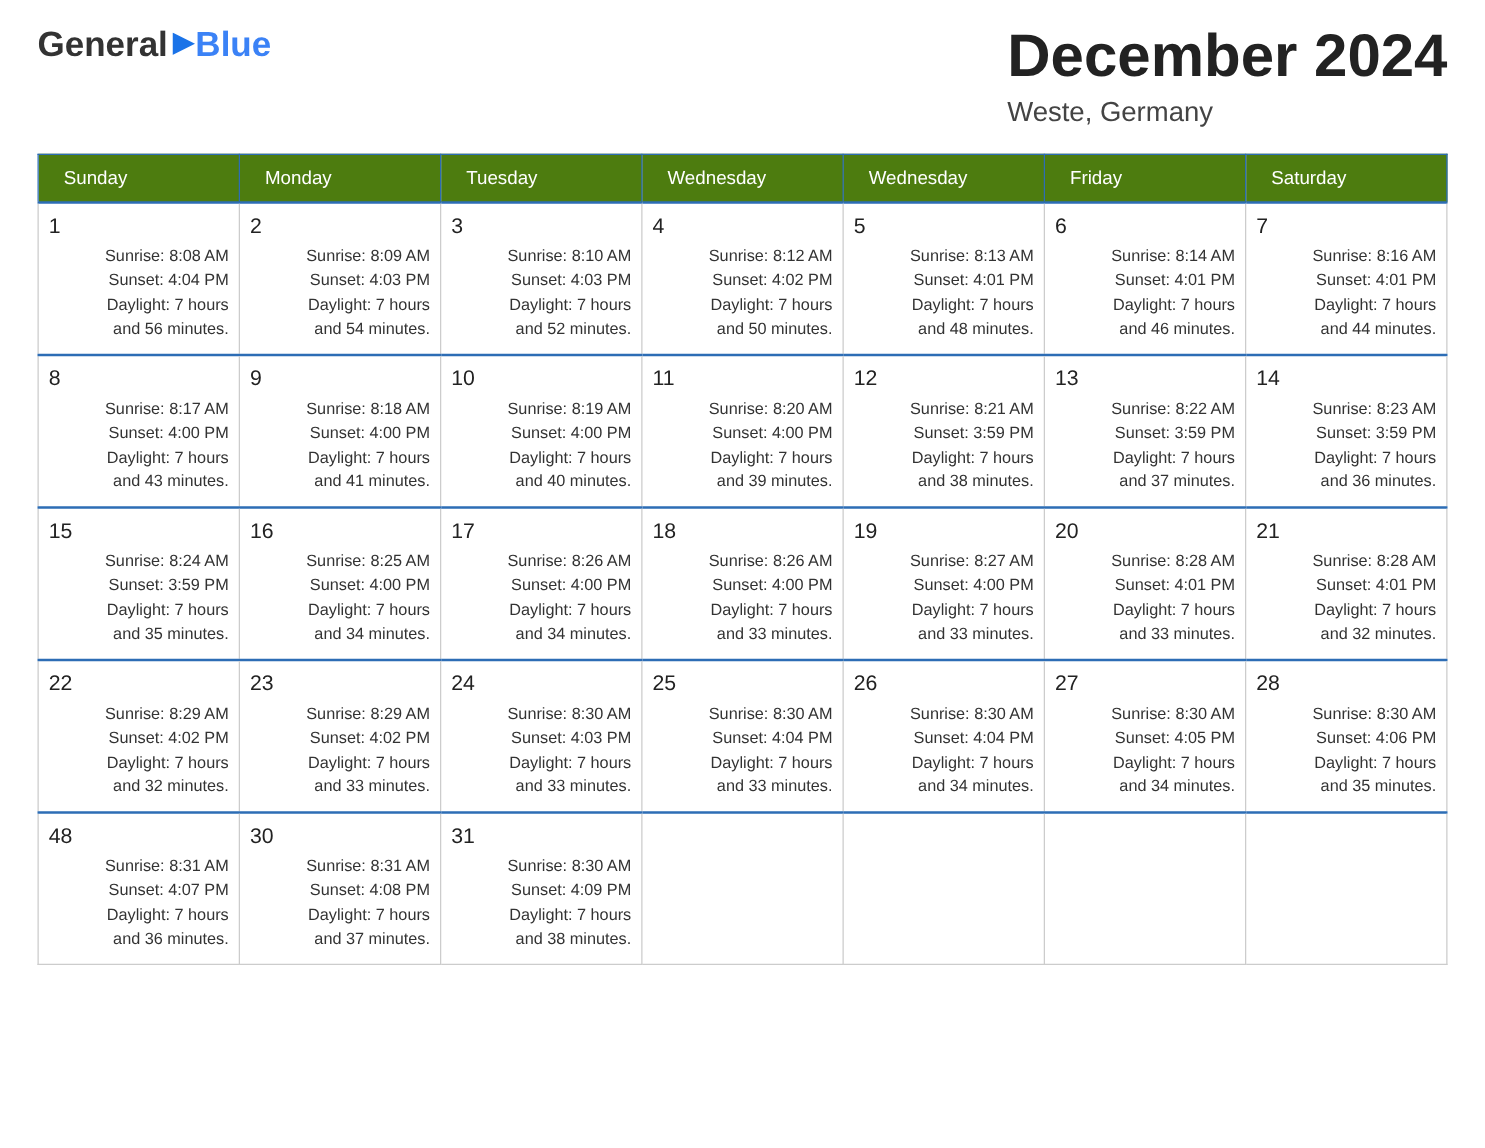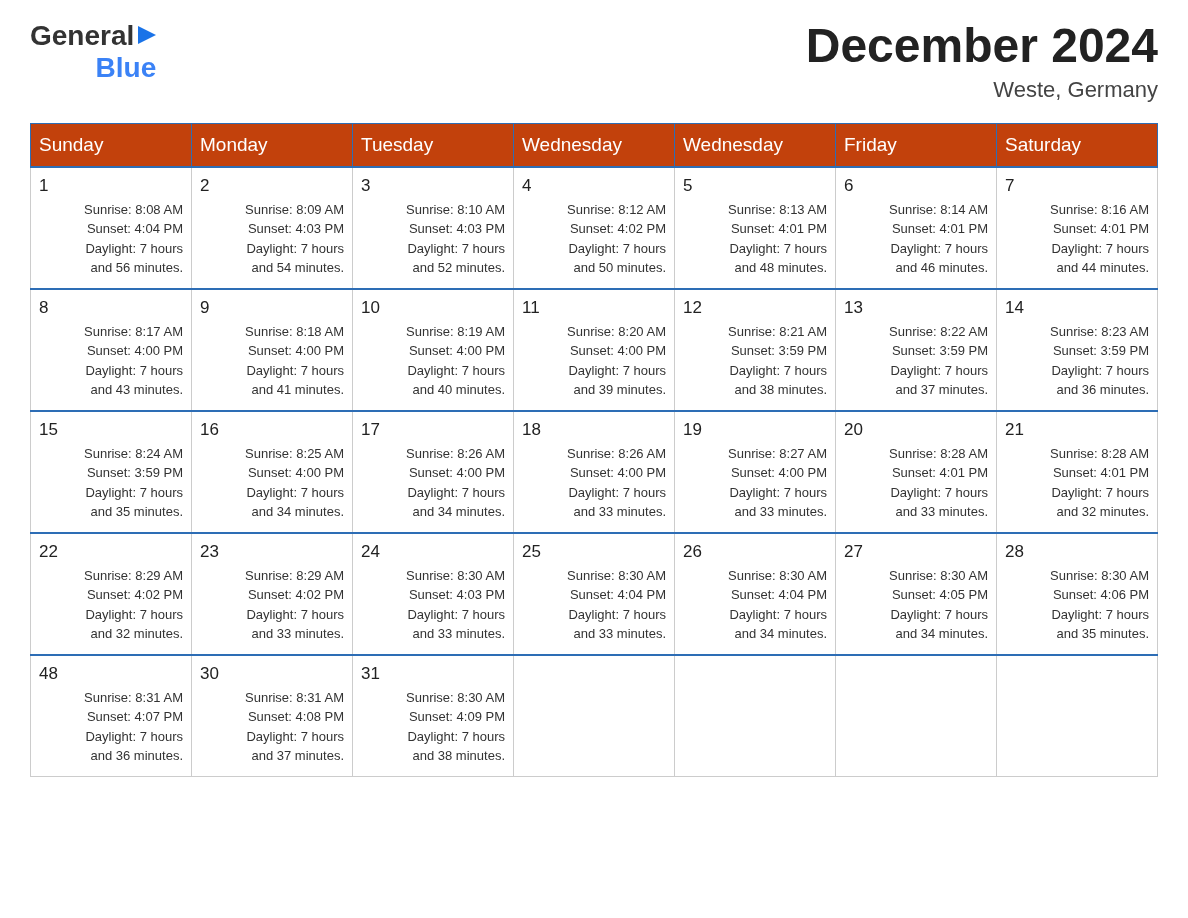--- a/index.html
+++ b/index.html
@@ -11,47 +11,47 @@
       min-height: 918px;
     }
     .header {
       display: flex;
       justify-content: space-between;
       align-items: flex-start;
       margin-bottom: 20px;
     }
     .logo {
       display: flex;
-      flex-direction: column;
-      align-items: flex-end;
+      flex-direction: row;
+      align-items: flex-start;
     }
     .title-section {
-      text-align: right;
+      text-align: left;
     }
     .calendar-title {
       font-size: 48px;
       font-weight: bold;
       color: #222;
       line-height: 1.1;
     }
     .calendar-subtitle {
       font-size: 22px;
       color: #444;
       margin-top: 4px;
     }
     table {
       width: 100%;
       border-collapse: collapse;
       table-layout: fixed;
     }
     thead tr th {
-      background-color: #c2410c;
+      background-color: #4d7c0f;
       color: #fff;
-      padding: 10px 8px;
-      font-size: 19px;
+      padding: 10px 20px;
+      font-size: 15px;
       font-weight: normal;
       text-align: left;
       border: 1px solid #2d6db5;
     }
     tbody tr td {
       vertical-align: top;
       padding: 8px 8px 10px 8px;
       border: 1px solid #ccc;
       border-top: 2px solid #2d6db5;
       font-size: 13px;

